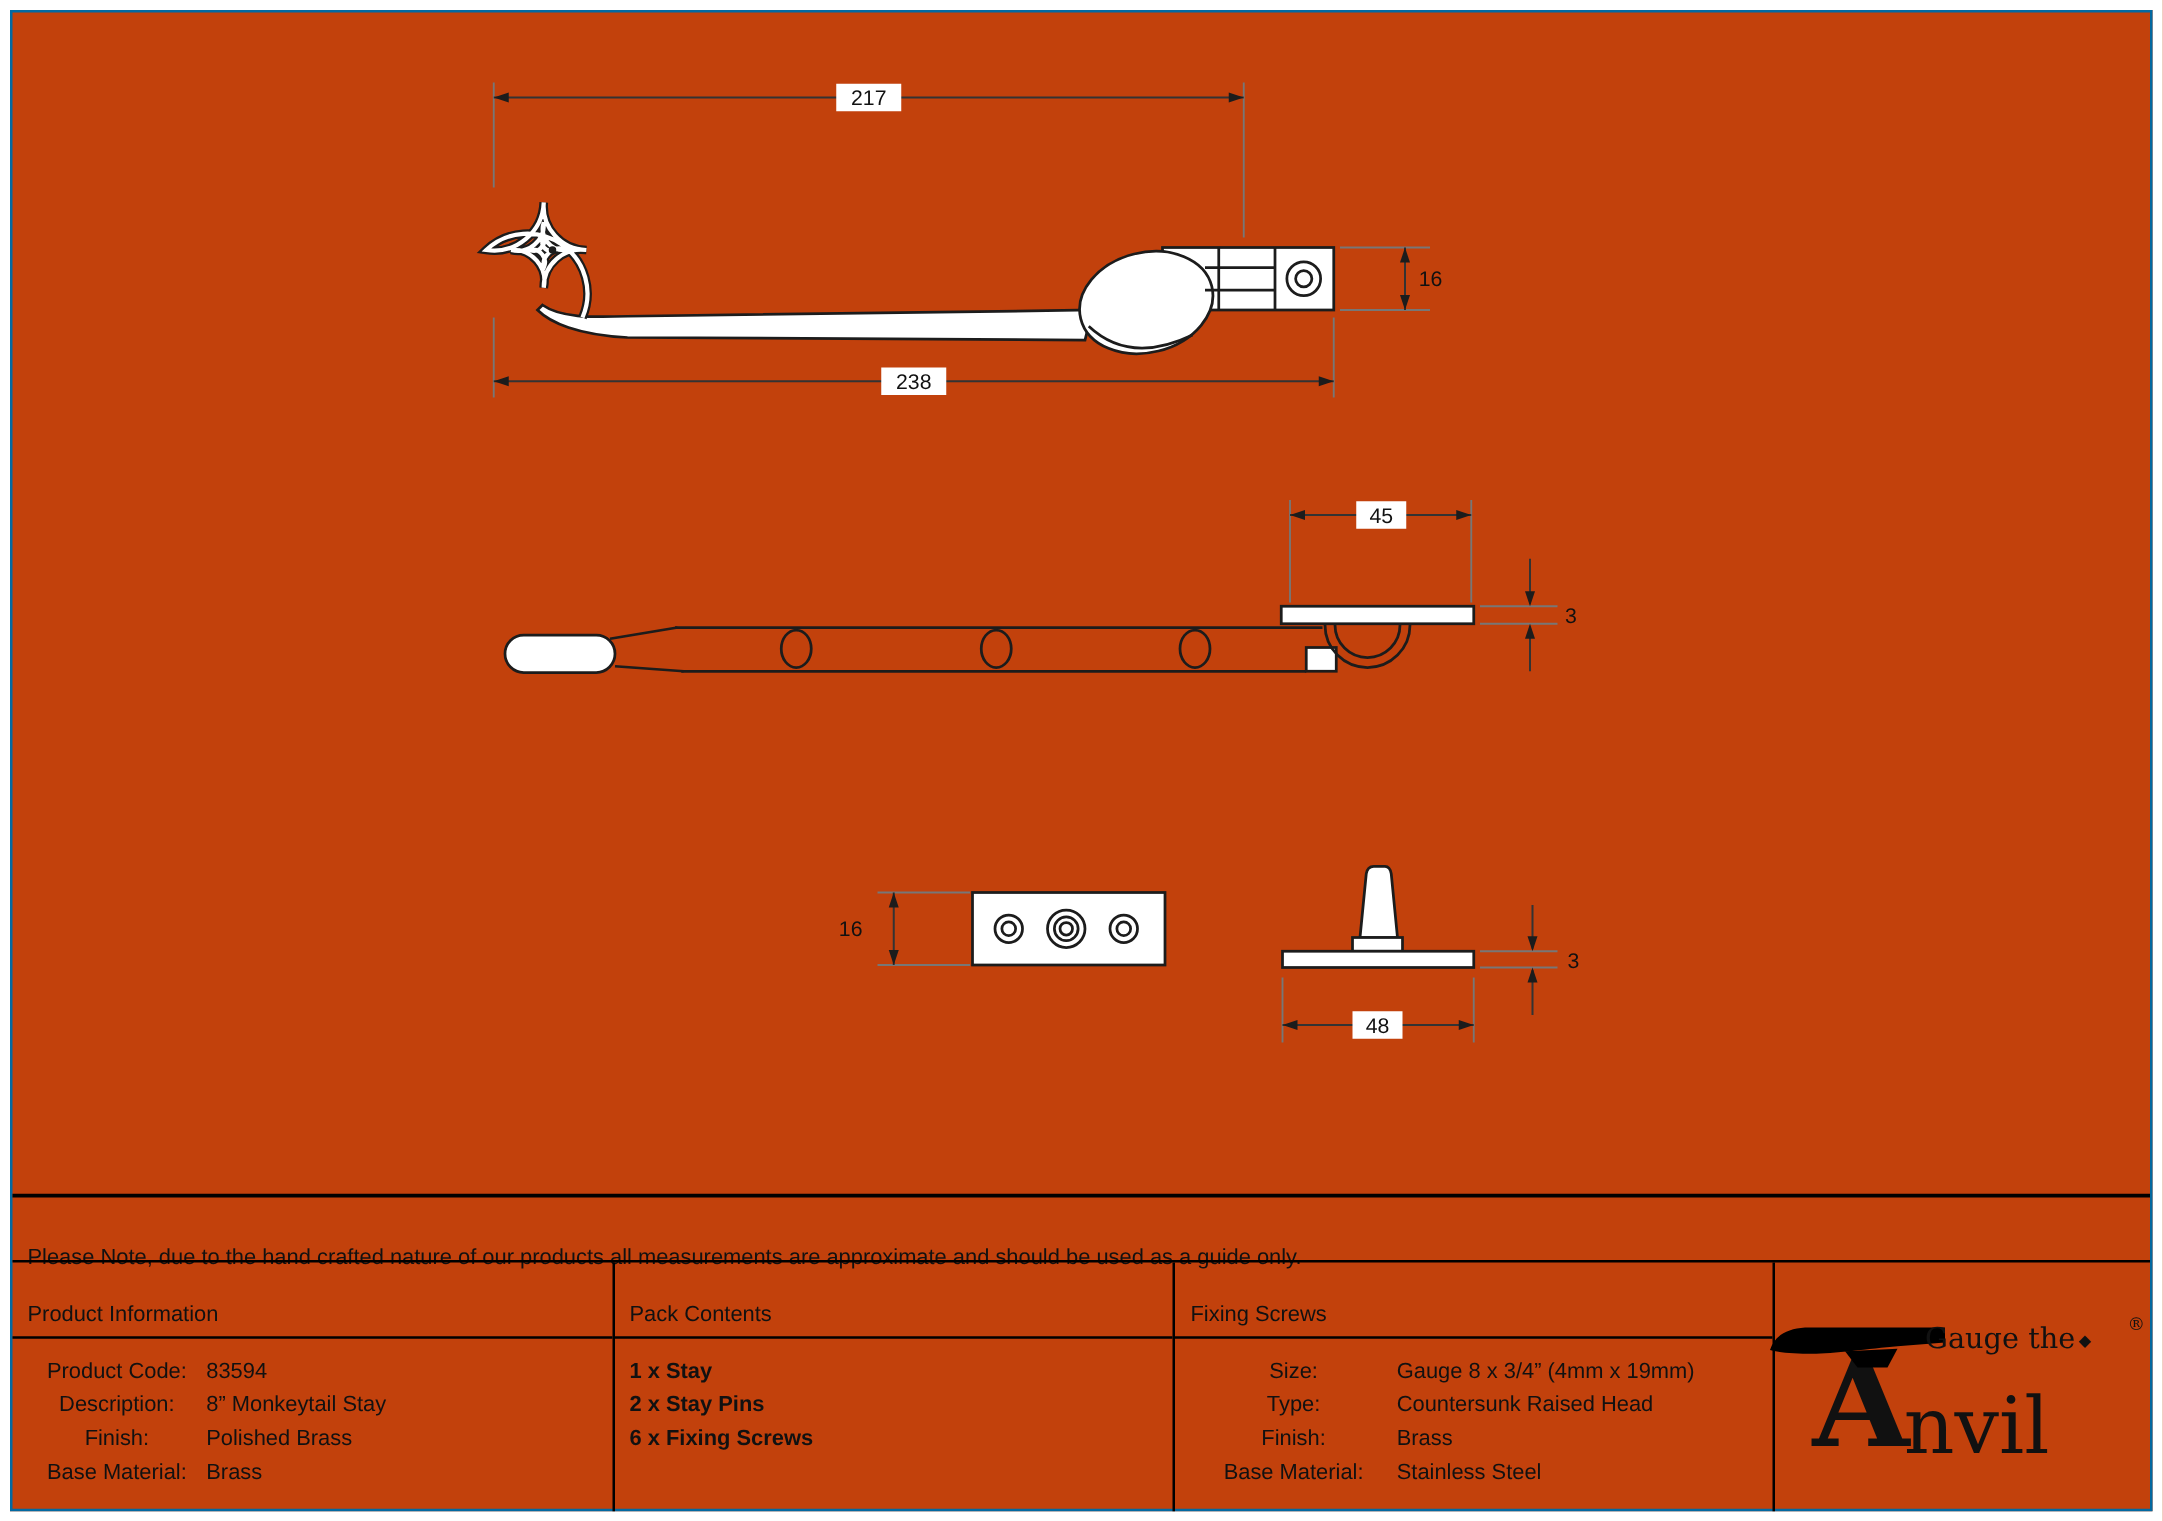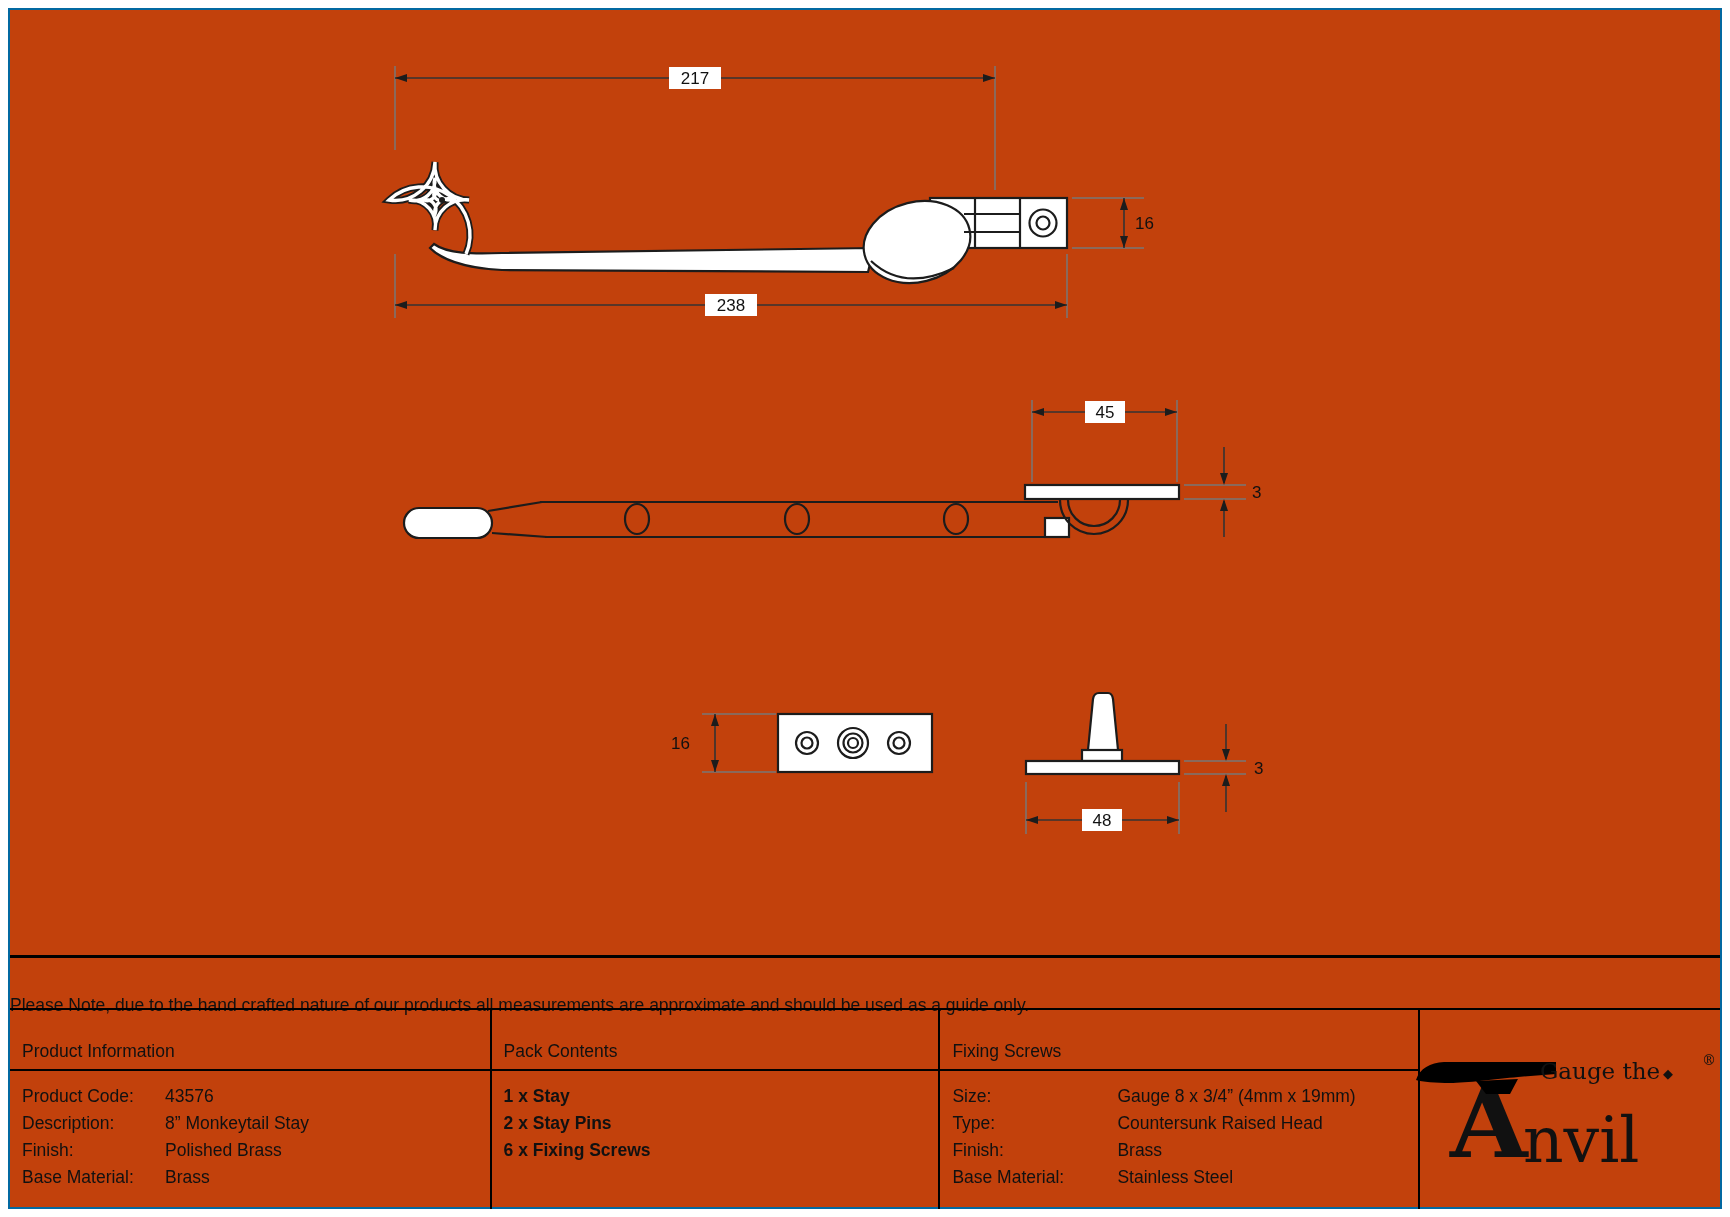--- a/index.html
+++ b/index.html
@@ -8,34 +8,34 @@
   .page { position:absolute; left:8px; top:8px; width:1710px; height:1197px;
           border:2px solid #0369a1; background:#c2410c; }
 
   
   .drawing-area { position:absolute; left:0; top:0; width:1710px; height:945px; }
   .drawing-area svg { display:block; }
 
   
   .note-row { position:absolute; left:0; top:945px; width:1710px; height:50px;
               border-top:3px solid #000; display:flex; align-items:center; }
-  .note-row span { padding-left:0; font-size:17.5px;margin-top:44px; }
+  .note-row span { padding-left:12px; font-size:17.5px;margin-top:44px; }
 
   
   .info-table { position:absolute; left:0; top:998px; width:1710px; height:199px;
                 border-top:2px solid #000; display:flex; }
   .col { box-sizing:border-box; }
   .col1 { width:484px; border-right:2px solid #000; }
   .col2 { width:451px; border-right:2px solid #000; }
   .col3 { width:482px; border-right:2px solid #000; }
   .col4 { flex:1; display:flex; align-items:center; justify-content:center; }
   .cell-header { height:35px; border-bottom:2px solid #000; display:flex;
                  align-items:center; padding-left:12px; font-size:17.5px;margin-top:24px; }
   .cell-body { padding:12px 0 0 12px; font-size:17.5px; }
-  .kv-row { display:flex; height:27px; align-items:center; }
+  .kv-row { display:flex; height:27px; align-items:center;text-align:center; }
   .kv-row .k { width:143px; flex:none; }
   .col3 .kv-row .k { width:165px; }
   .list-row { height:27px; display:flex; align-items:center;font-weight:bold; }
 
   
   .logo { position:relative; width:300px; height:112px;
           font-family:"DejaVu Serif","Liberation Serif",serif; }
   .logo-A { position:absolute; left:30px; bottom:-6px; font-size:100px; line-height:1;
             font-weight:bold; }
   .anvil-svg { position:absolute; left:-6px; top:0px; }
@@ -206,21 +206,21 @@
     <span>Please Note, due to the hand crafted nature of our products all measurements are approximate and should be used as a guide only.</span>
   </div>
 
   <div class="info-table">
 
     <div class="col col1">
       <div class="cell-header">Product Information</div>
       <div class="cell-body">
         <div class="kv-row">
           <span class="k">Product Code:</span>
-          <span class="v">43576</span>
+          <span class="v">83594</span>
         </div>
         <div class="kv-row">
           <span class="k">Description:</span>
           <span class="v">8” Monkeytail Stay</span>
         </div>
         <div class="kv-row">
           <span class="k">Finish:</span>
           <span class="v">Polished Brass</span>
         </div>
         <div class="kv-row">

